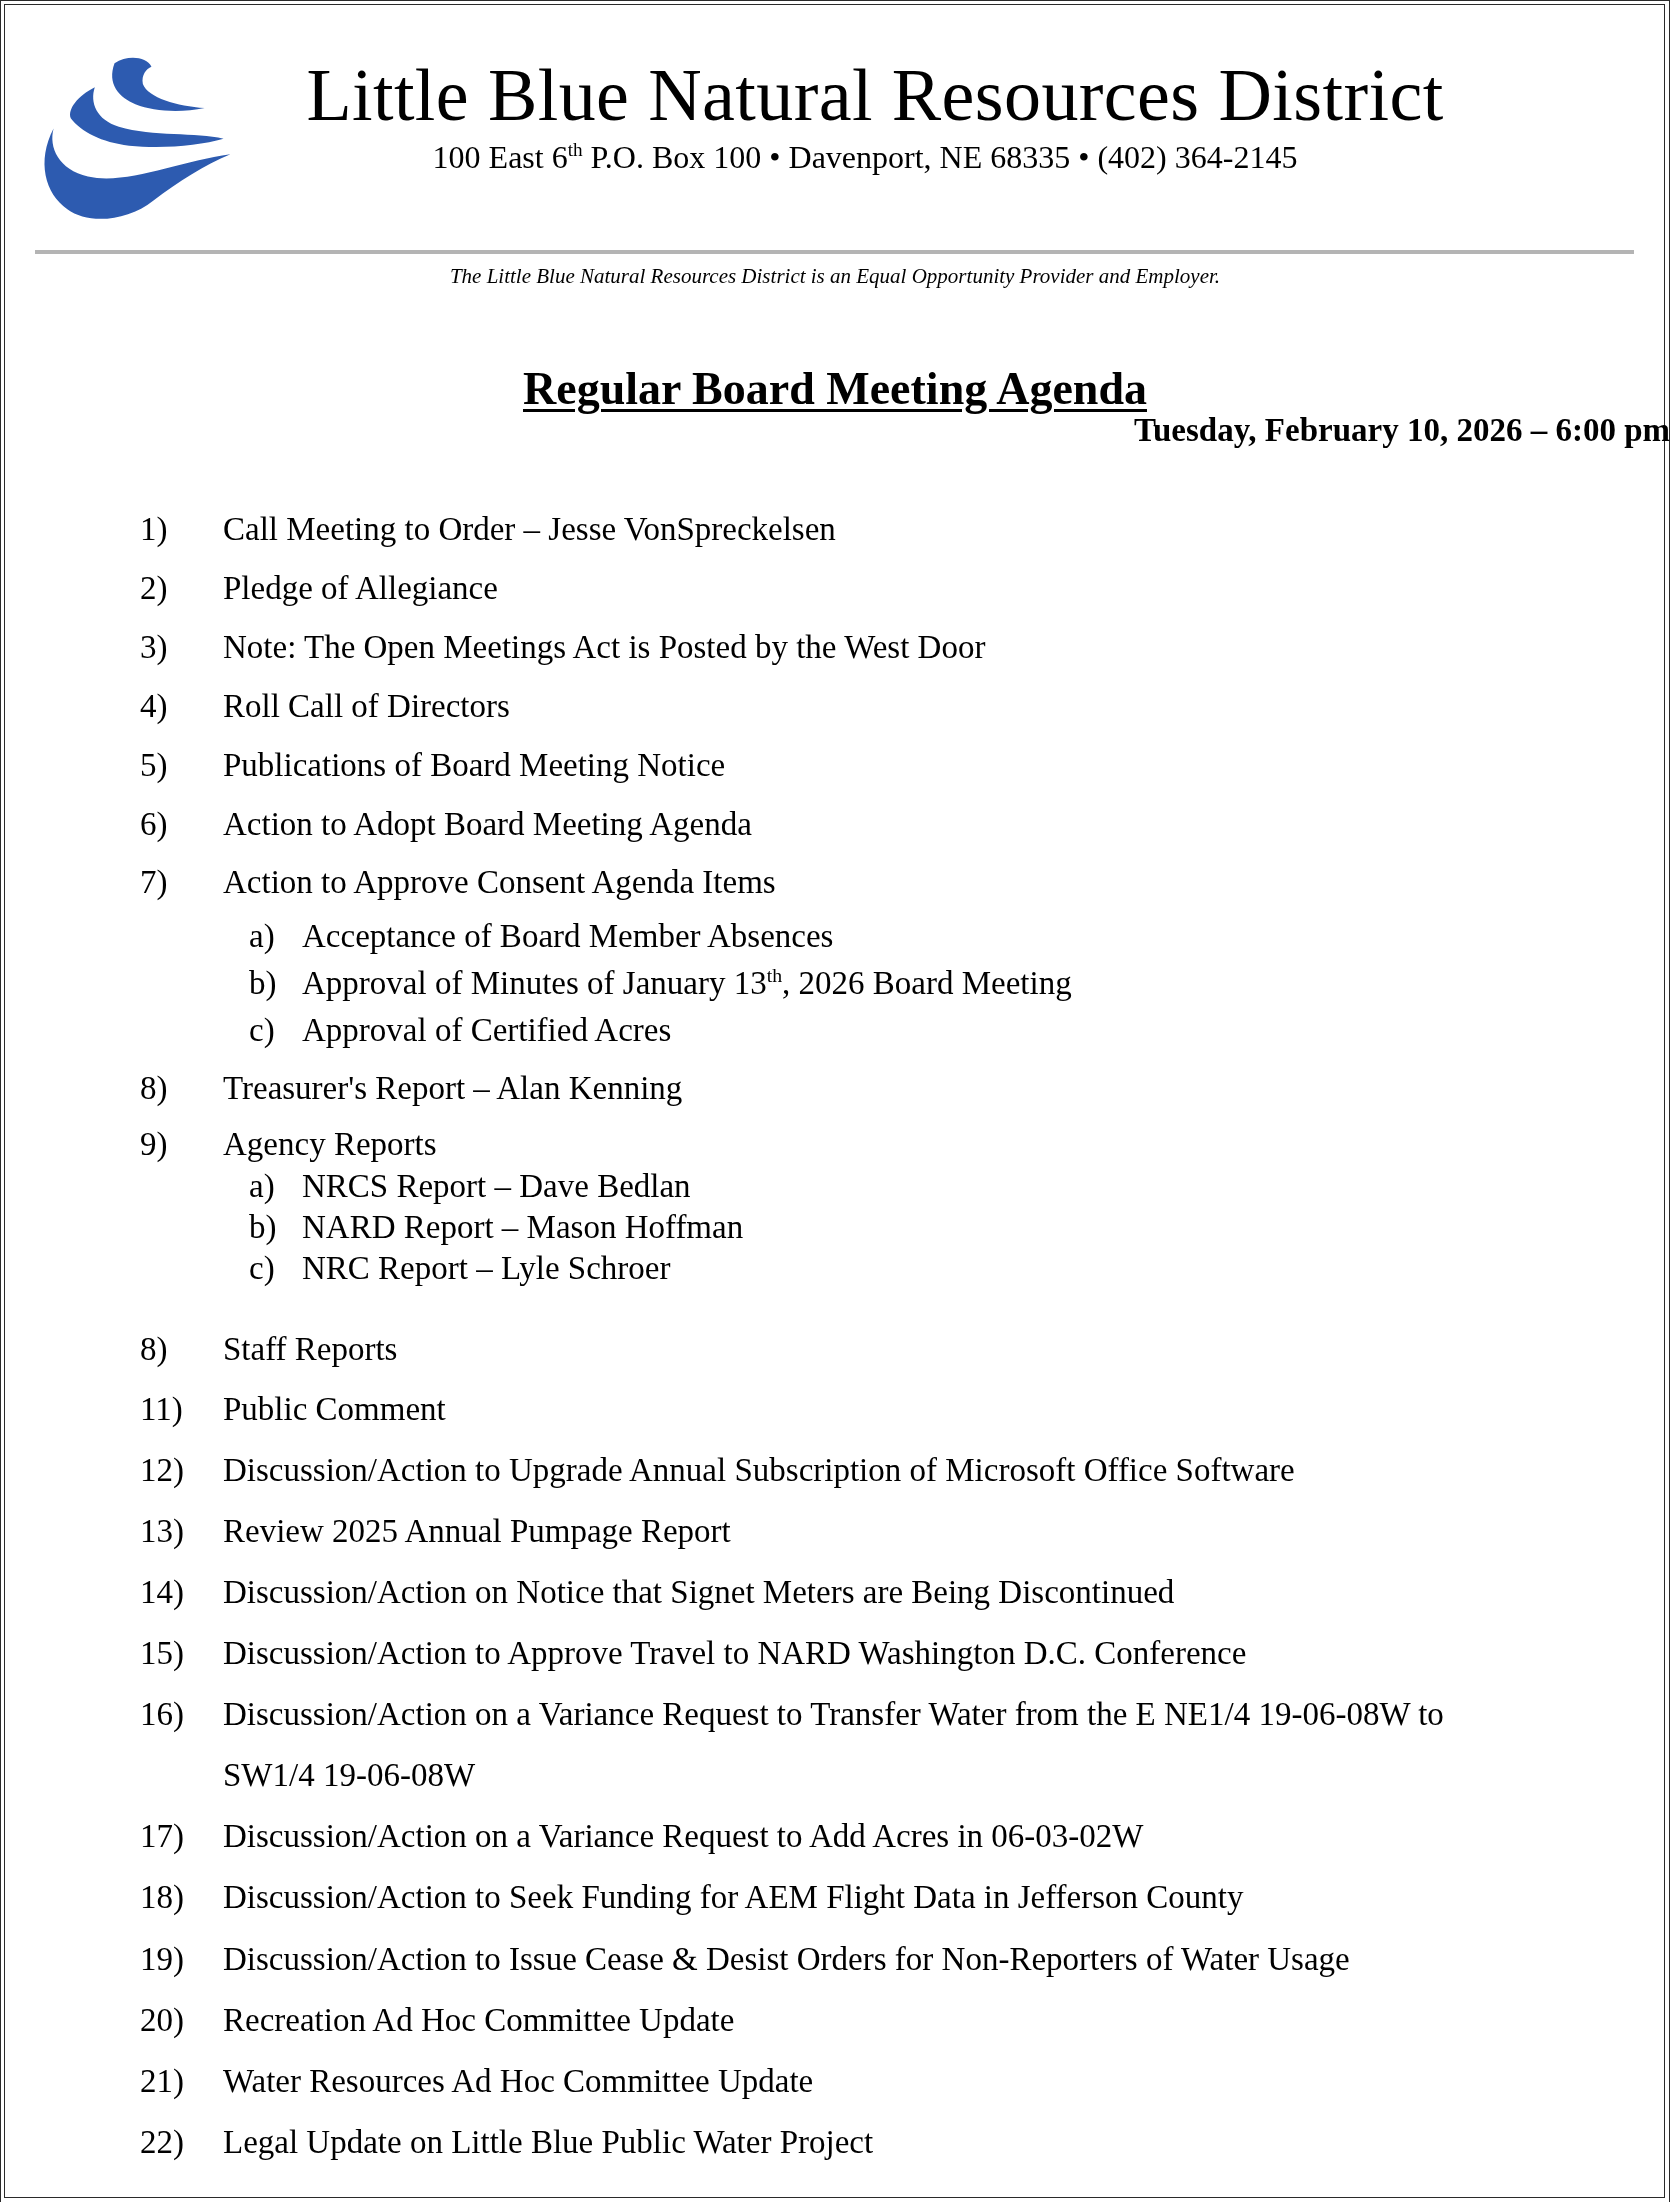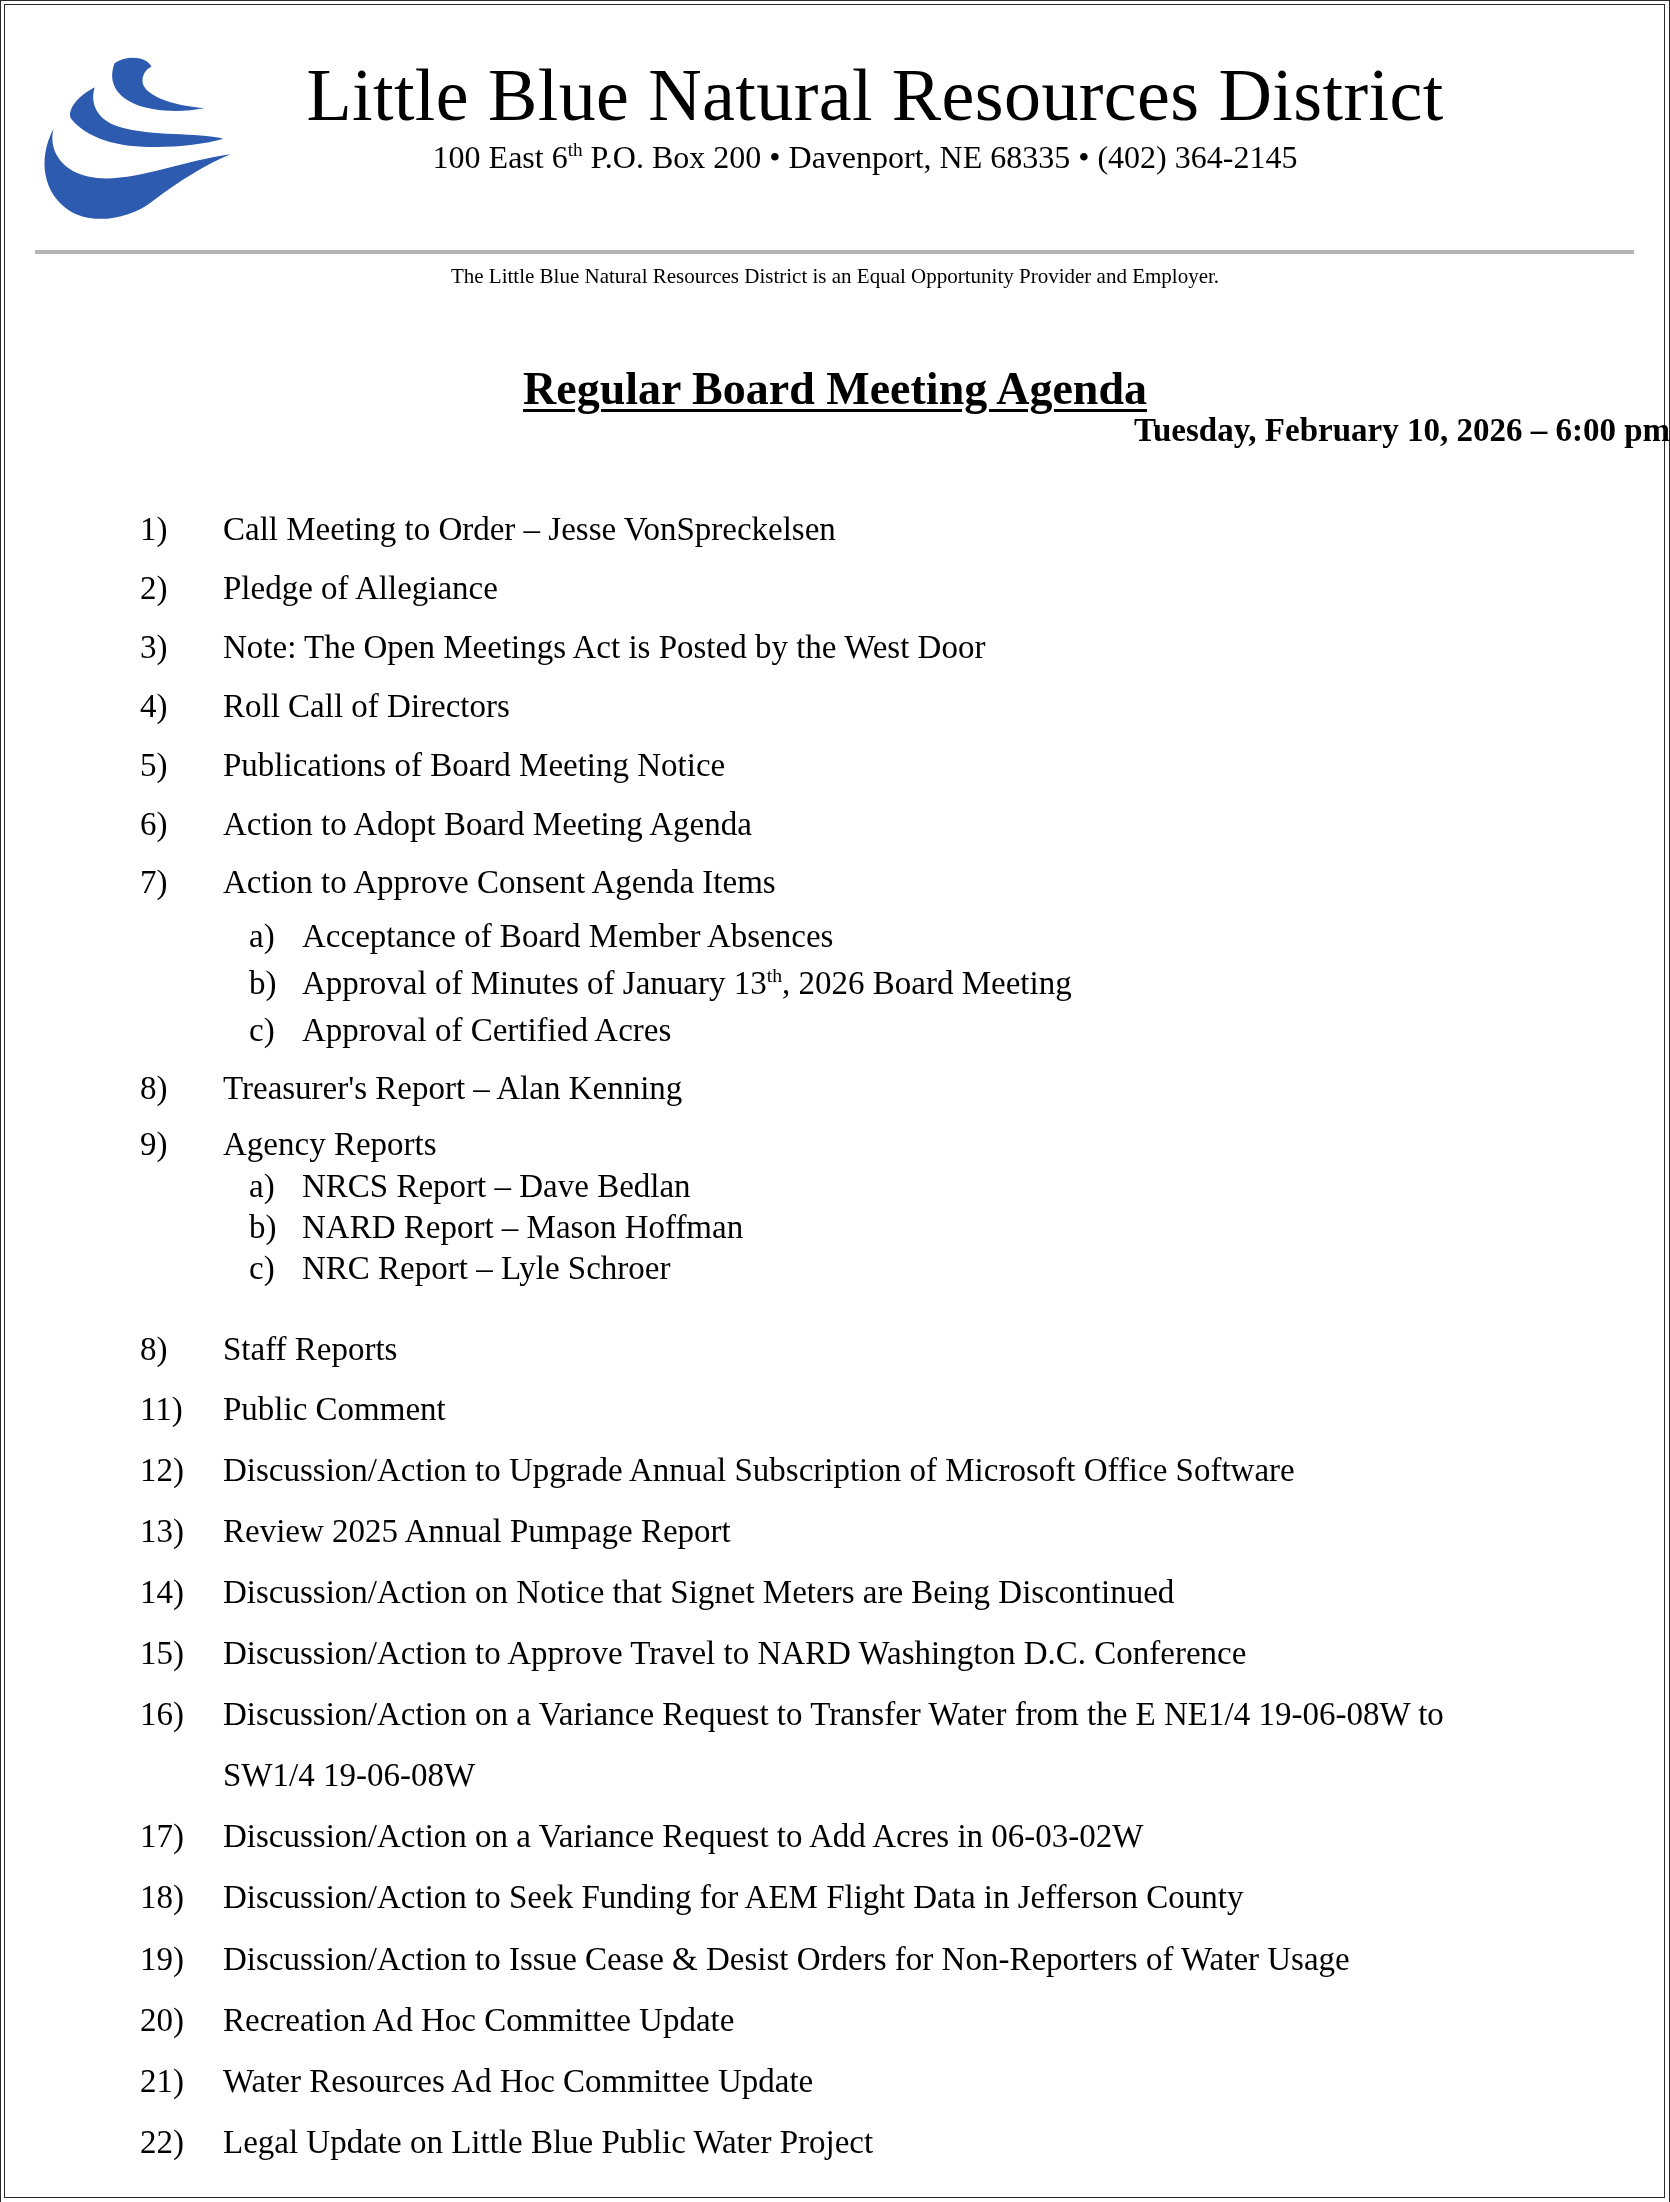--- a/index.html
+++ b/index.html
@@ -11,21 +11,21 @@
          box-sizing: border-box; border: 1.7px solid #2a2a2a; }
   .logo { position: absolute; left: 33px; top: 53px; width: 206px; height: 176px; }
   .title { position: absolute; left: 8px; right: 0; top: 52px; text-align: center;
          padding-left: 72px; font-size: 74px; line-height: 86px; letter-spacing: 0.4px; }
   .address { position: absolute; left: 0; right: 0; top: 136px; text-align: center;
          padding-left: 60px; font-size: 32px; line-height: 43px; }
   .address sup, .sub-text sup { font-size: 60%; vertical-align: super; line-height: 0; }
   .rule { position: absolute; left: 35px; width: 1599px; top: 250px; height: 4.3px; background: #b4b4b4; }
   .notice { position: absolute; left: 0; right: 0; top: 263px; text-align: center;
          font-size: 21px; line-height: 27px; }
-  .notice .eo { }
+  .notice .eo { font-style: italic; }
   .heading { position: absolute; left: 0; right: 0; top: 355px; text-align: center;
          font-size: 46px; line-height: 55px; font-weight: bold; margin-top: 6px; }
   .heading span { text-decoration: underline; text-decoration-thickness: 3.4px; text-underline-offset: 5.2px; }
   .date { position: absolute; left: 0; right: 0; top: 410px; text-align: right;
          font-size: 33px; line-height: 41px; font-weight: bold; }
   .item { position: absolute; left: 0; height: 43px; font-size: 33px; line-height: 43px; white-space: nowrap; }
   .item .num { position: absolute; left: 140px; }
   .item .txt { position: absolute; left: 223px; }
   .sub { position: absolute; left: 0; height: 40px; font-size: 33px; line-height: 40px; white-space: nowrap; }
   .sub .letter { position: absolute; left: 249px; }
@@ -44,21 +44,21 @@
       <path d="M95 12 C110 2 132 4 138 16 C132 18 126 26 128 36 C134 52 168 62 200 64 C172 70 140 68 120 60 C100 52 86 36 95 12 Z"></path>
 
       <path d="M72 40 C66 58 74 78 100 86 C140 98 190 92 222 100 C194 108 150 112 112 108 C80 104 56 92 44 76 C40 66 52 50 72 40 Z"></path>
 
       <path d="M24 88 C18 110 30 136 64 144 C110 154 170 126 230 118 C200 130 170 150 140 172 C110 196 64 200 40 182 C14 164 4 126 24 88 Z"></path>
     </g>
   </svg>
 </div>
 
 <div class="title">Little Blue Natural Resources District</div>
-<div class="address"><span>100 East 6</span><sup>th</sup><span> P.O. Box 200 • Davenport, NE 68335 • (402) 364-2145</span></div>
+<div class="address"><span>100 East 6</span><sup>th</sup><span> P.O. Box 100 • Davenport, NE 68335 • (402) 364-2145</span></div>
 
 <div class="rule"></div>
 
 <div class="notice">
   <div class="eo">The Little Blue Natural Resources District is an Equal Opportunity Provider and Employer.</div>
 </div>
 
 <div class="heading"><span>Regular Board Meeting Agenda</span></div>
 <div class="date">Tuesday, February 10, 2026 – 6:00 pm</div>
 

